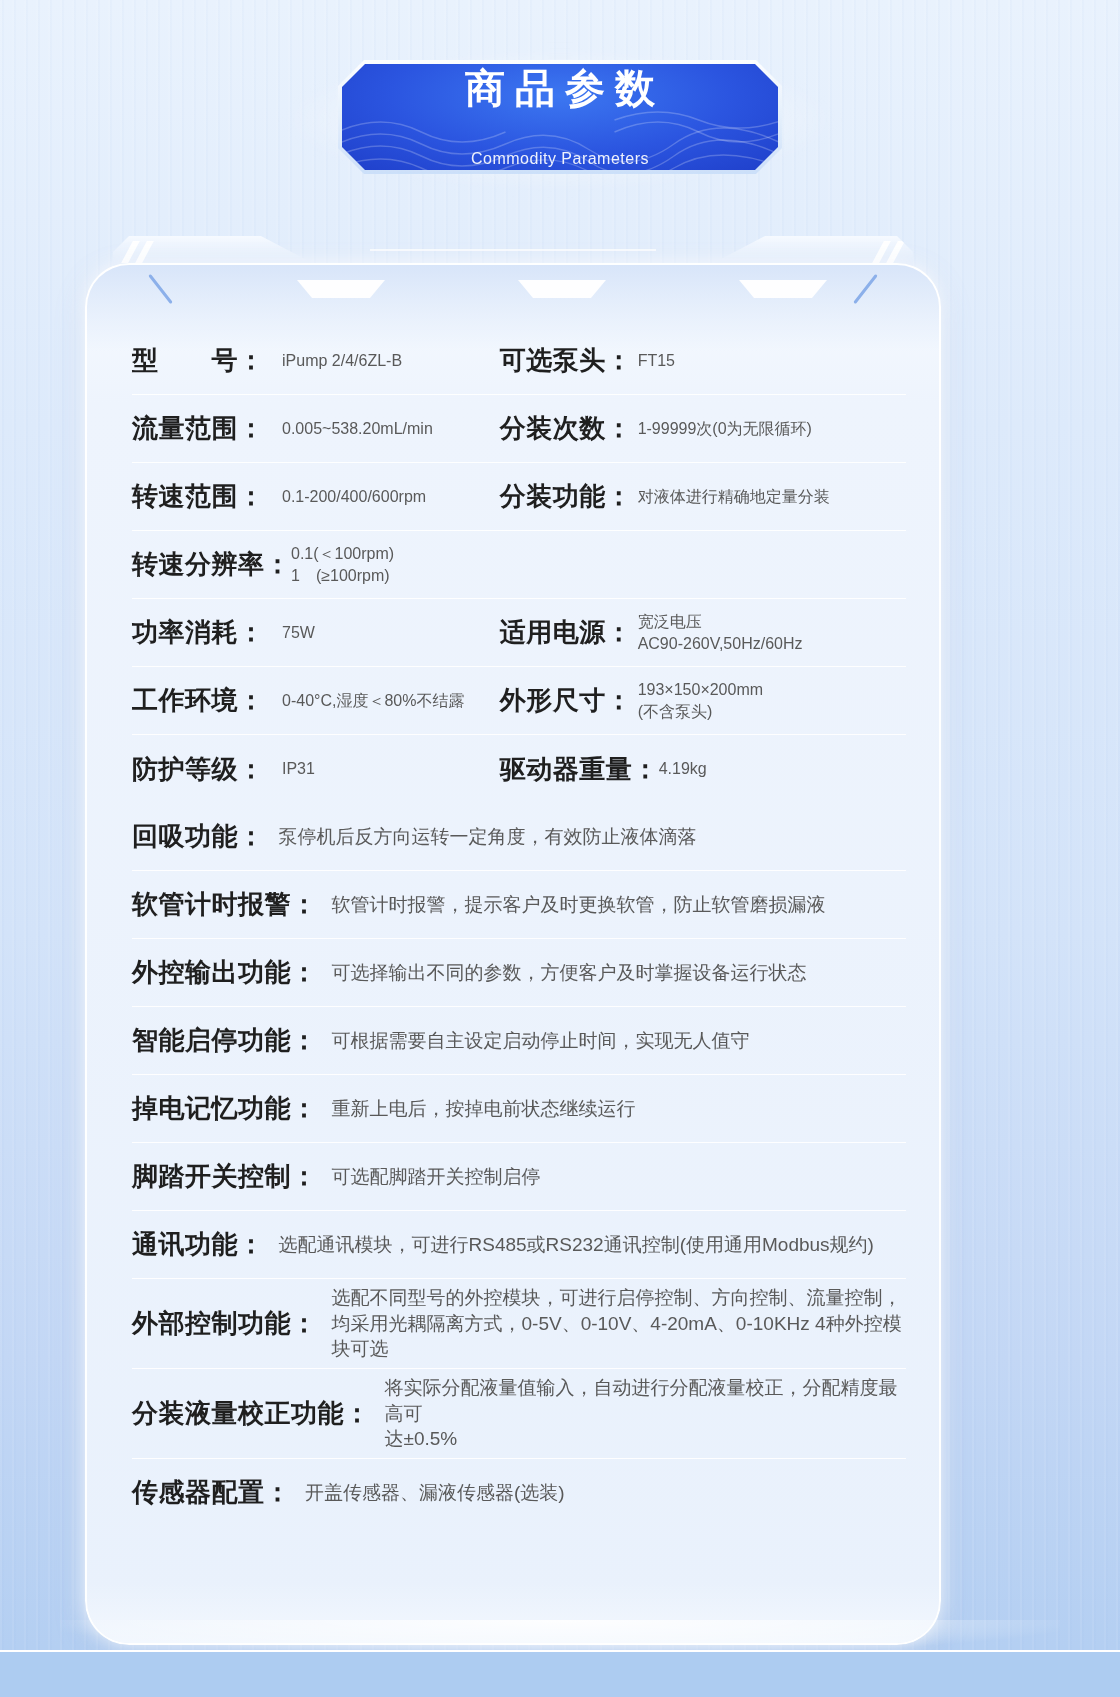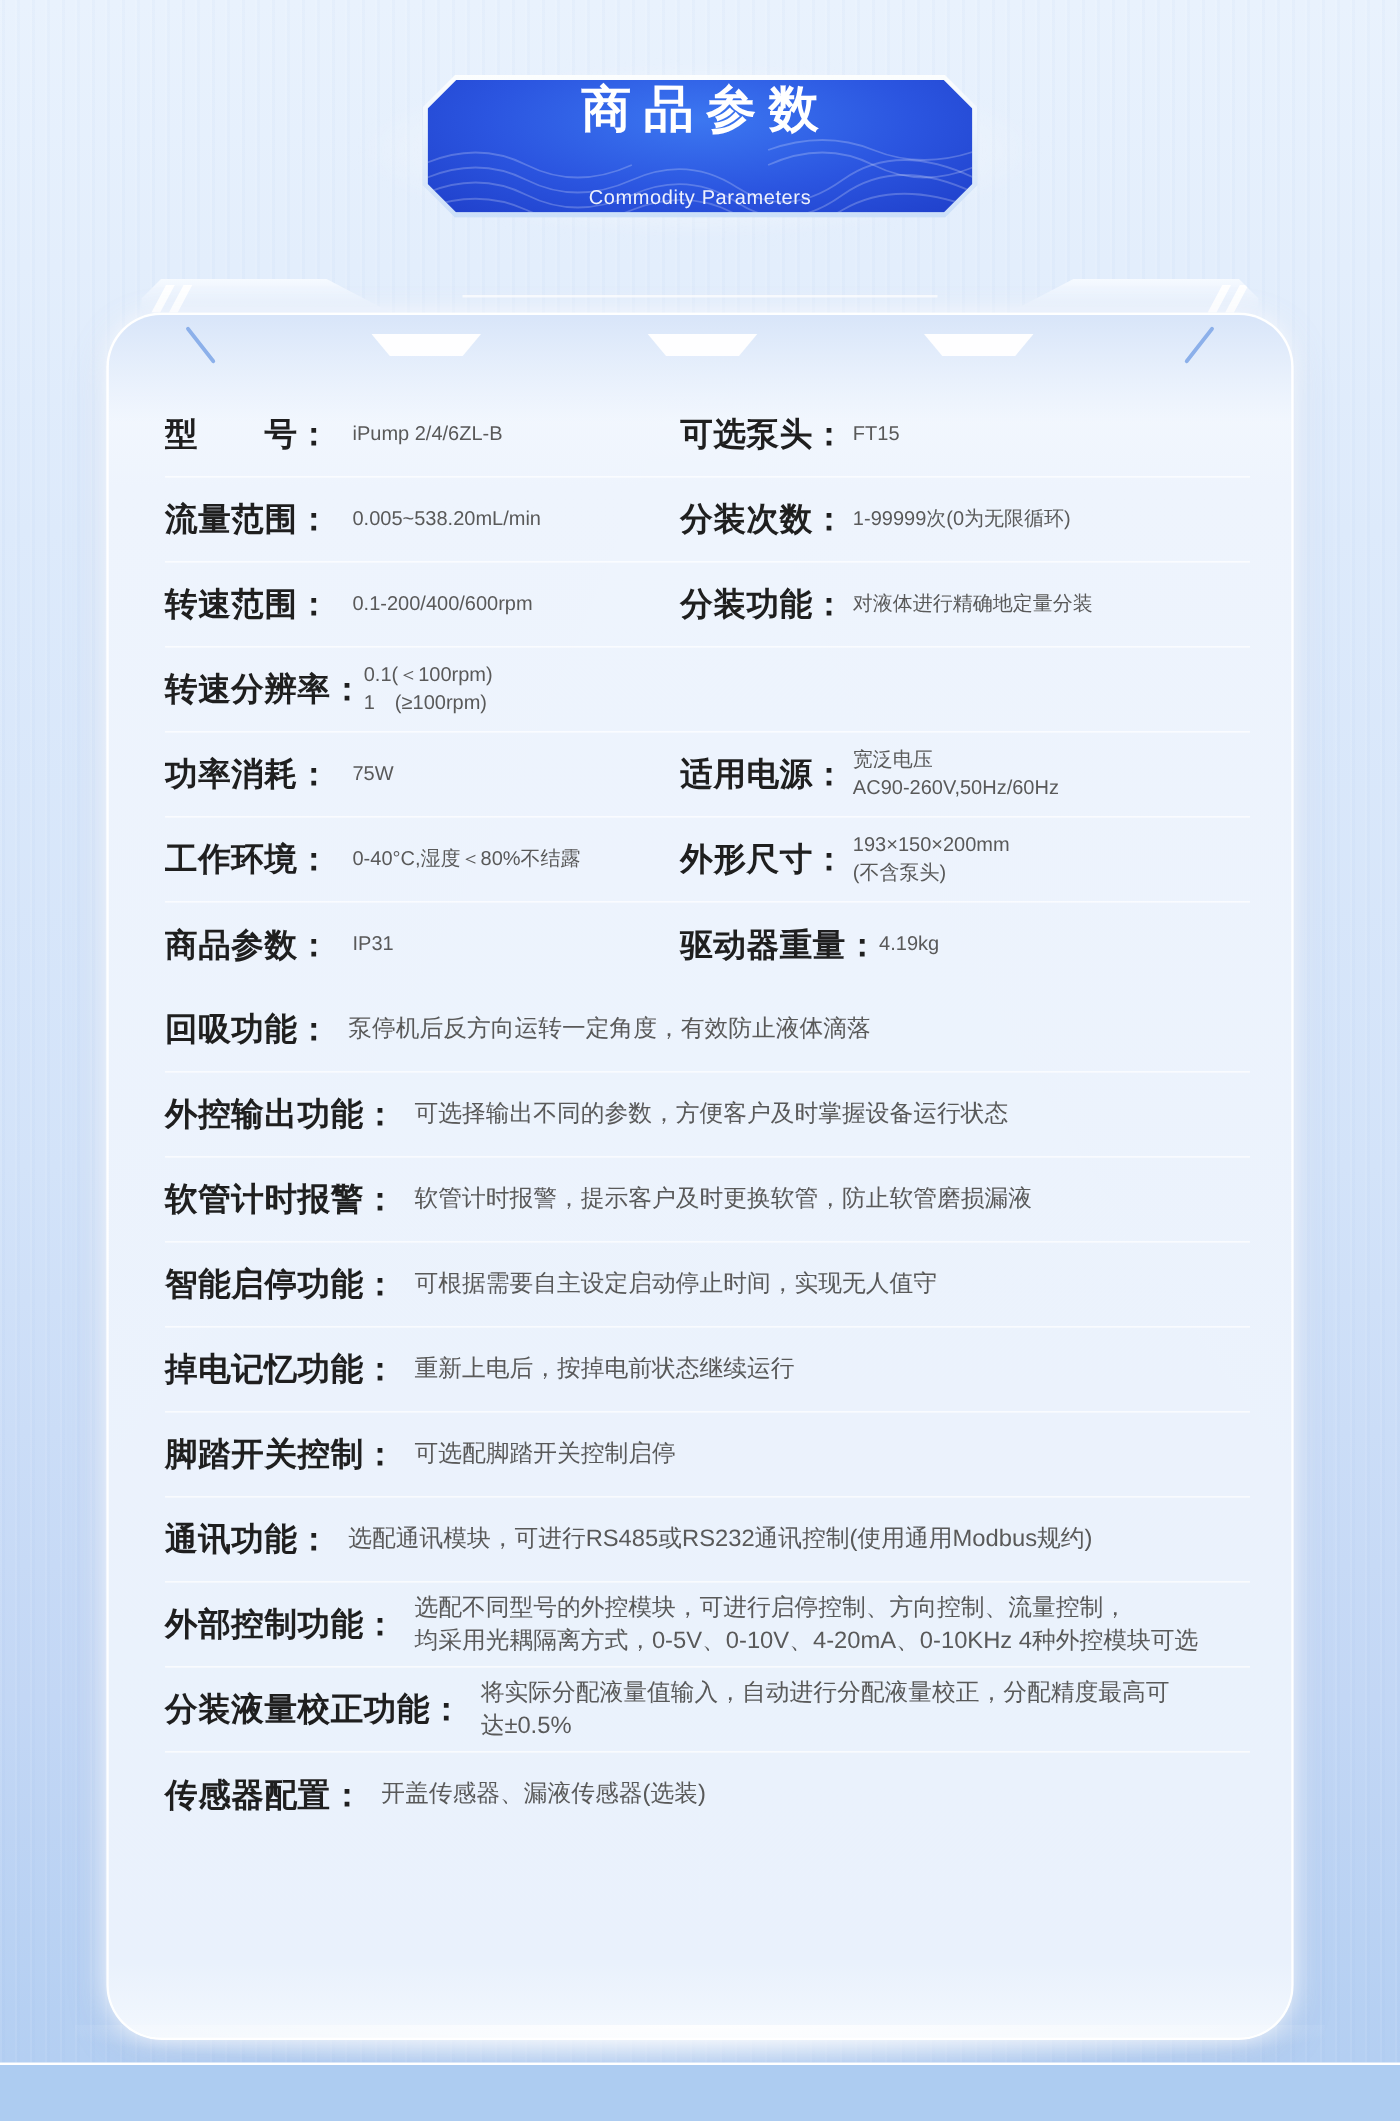--- a/index.html
+++ b/index.html
@@ -19,21 +19,21 @@
     background:linear-gradient(180deg,rgba(255,255,255,.95),rgba(205,225,250,.9));
     filter:drop-shadow(0 6px 14px rgba(90,130,200,.45));}
   .badge-inner{position:absolute;left:4px;top:4px;right:4px;bottom:4px;
     clip-path:polygon(23px 0,calc(100% - 23px) 0,100% 23px,100% calc(100% - 23px),calc(100% - 23px) 100%,23px 100%,0 calc(100% - 23px),0 23px);
     background:radial-gradient(ellipse at 50% 30%,#3c77f1 0%,#2b55e0 55%,#1f3fca 100%);
     display:flex;flex-direction:column;align-items:center;justify-content:center;overflow:hidden;gap:24px;}
   .badge-title{color:#ffffff;font-size:40px;font-weight:bold;letter-spacing:10px;line-height:1.1;z-index:2;text-indent:10px;}
   .badge-sub{color:rgba(255,255,255,.92);font-size:16px;margin-top:16px;z-index:2;letter-spacing:.5px;}
   .badge-waves{position:absolute;left:0;bottom:-4px;width:100%;height:70px;z-index:1;}
   
-  .card-wrap{position:absolute;left:85px;top:250px;width:950px;height:1382px;}
+  .card-wrap{position:absolute;left:85px;top:263px;width:856px;height:1382px;}
   .tab{position:absolute;top:-27px;height:32px;width:255px;
     background:linear-gradient(180deg,#f6faff,#dce9fb);box-shadow:0 0 6px rgba(255,255,255,.9);}
   .tab-left{left:28px;clip-path:polygon(16px 0,58% 0,82% 100%,0 100%,0 16px);}
   .tab-right{right:28px;clip-path:polygon(42% 0,calc(100% - 16px) 0,100% 16px,100% 100%,18% 100%);}
   .slash{position:absolute;top:5px;width:7px;height:22px;background:#ffffff;transform:skewX(-28deg);opacity:.95;}
   .tab-left .slash.s1{left:14px;} .tab-left .slash.s2{left:28px;}
   .tab-right .slash.s1{right:14px;} .tab-right .slash.s2{right:28px;}
   .tab-line{position:absolute;top:-14px;left:285px;right:285px;height:2px;background:rgba(255,255,255,.75);}
   .card{position:relative;width:100%;height:100%;border-radius:44px;
     background:linear-gradient(180deg,#f7fbff 0%,#eef4fd 10%,#e9f1fc 100%);
@@ -170,43 +170,43 @@
     </div>
     <div class="cell cell-r">
       <span class="lbl">外形尺寸：</span>
       <span class="val">193×150×200mm
 (不含泵头)</span>
     </div>
   </div>
 
   <div class="row pair">
     <div class="cell cell-l">
-      <span class="lbl">商品参数：</span>
+      <span class="lbl">防护等级：</span>
       <span class="val">IP31</span>
     </div>
     <div class="cell cell-r">
       <span class="lbl">驱动器重量：</span>
       <span class="val">4.19kg</span>
     </div>
   </div>
 </div>
       <div>
   <div class="row full-row">
     <span class="lbl">回吸功能：</span>
     <span class="val">泵停机后反方向运转一定角度，有效防止液体滴落</span>
   </div>
 
   <div class="row full-row">
+    <span class="lbl">软管计时报警：</span>
+    <span class="val">软管计时报警，提示客户及时更换软管，防止软管磨损漏液</span>
+  </div>
+
+  <div class="row full-row">
     <span class="lbl">外控输出功能：</span>
     <span class="val">可选择输出不同的参数，方便客户及时掌握设备运行状态</span>
-  </div>
-
-  <div class="row full-row">
-    <span class="lbl">软管计时报警：</span>
-    <span class="val">软管计时报警，提示客户及时更换软管，防止软管磨损漏液</span>
   </div>
 
   <div class="row full-row">
     <span class="lbl">智能启停功能：</span>
     <span class="val">可根据需要自主设定启动停止时间，实现无人值守</span>
   </div>
 
   <div class="row full-row">
     <span class="lbl">掉电记忆功能：</span>
     <span class="val">重新上电后，按掉电前状态继续运行</span>

